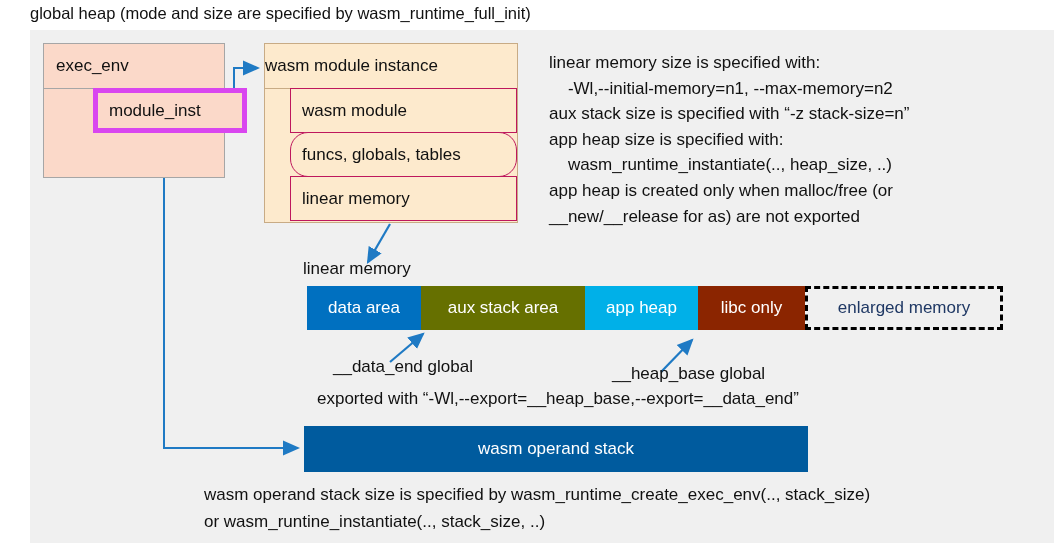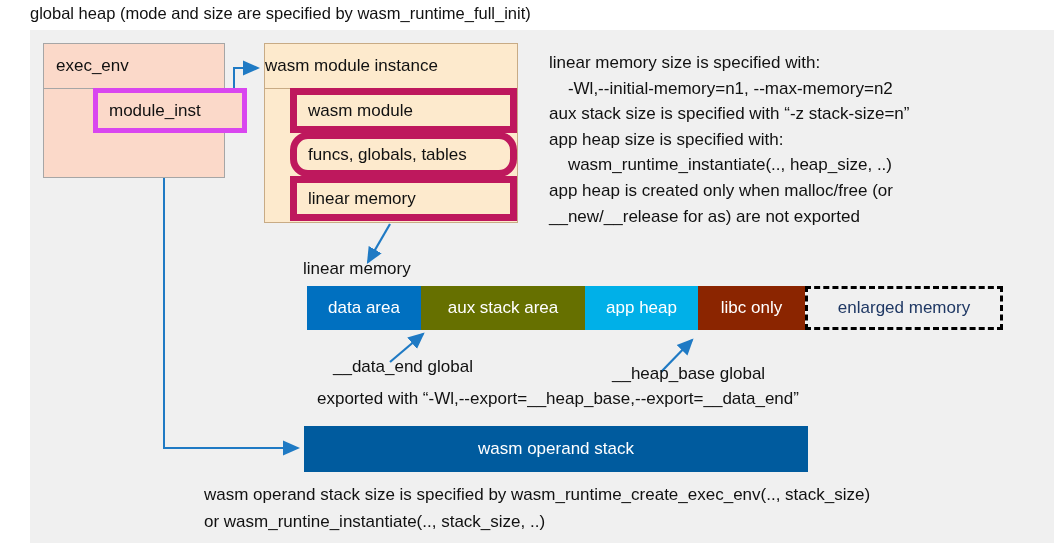--- a/index.html
+++ b/index.html
@@ -38,21 +38,21 @@
 
   
   .wmi-wrap{position:absolute;left:248px;top:43px;width:254px;height:180px;}
   .cream{background:#fdeacd;}
   .wmi-head{position:absolute;left:0;top:0;width:254px;height:46px;
     border:1px solid #c8ab85;box-sizing:border-box;display:flex;align-items:center;}
   .wmi-head span{font-size:17px;}
   .wmi-body{position:absolute;left:0;top:45px;width:254px;height:135px;
     border:1px solid #c8ab85;box-sizing:border-box;}
   .wmi-sub{position:absolute;left:26px;width:227px;height:45px;
-    border:7px solid #be185d;box-sizing:border-box;display:flex;align-items:center;}
+    border:1px solid #be185d;box-sizing:border-box;display:flex;align-items:center;}
   .wmi-sub span{padding-left:11px;font-size:17px;}
 
   
   .notes{
     position:absolute;left:533px;top:50px;width:500px;
     font-size:17px;line-height:25.6px;color:#111;white-space:pre;
   }
 
   
   .lm-label{position:absolute;left:287px;top:259px;font-size:17px;color:#111;}

